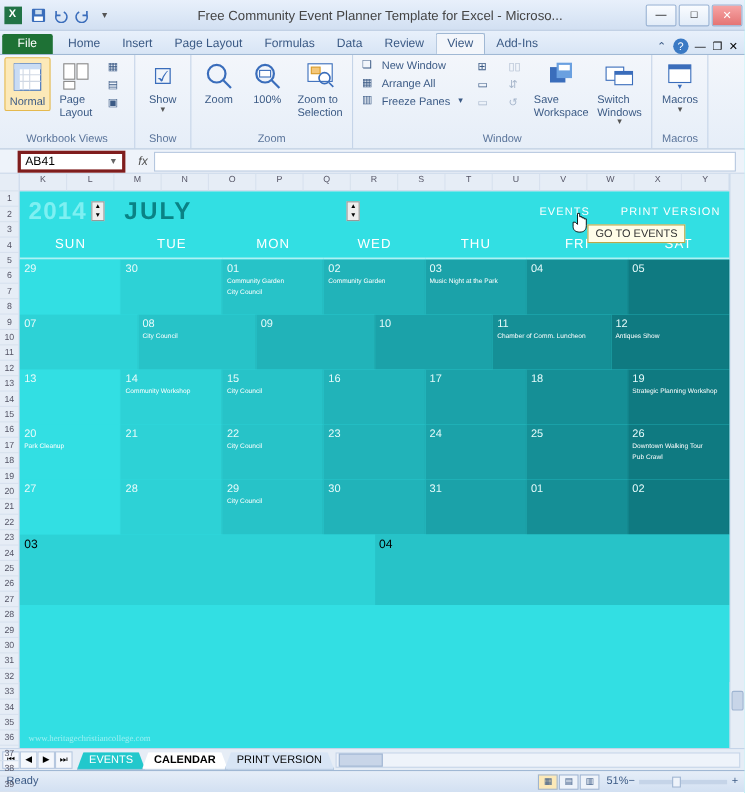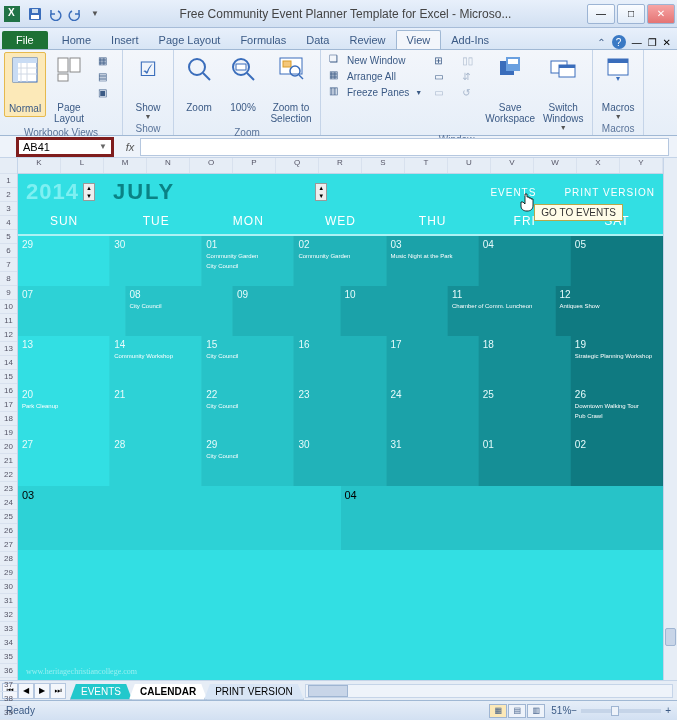--- a/index.html
+++ b/index.html
@@ -24,21 +24,21 @@
 .tabs-right { margin-left: auto; display: flex; gap: 6px; padding-right: 6px; align-items: center; }
 .help-icon { width: 14px; height: 14px; border-radius: 50%; background: #3a79c4; color: #fff; font-size: 10px; display: flex; align-items: center; justify-content: center; }
 
 
 .ribbon { height: 86px; background: linear-gradient(#f3f6fb,#e6eef8); border-bottom: 1px solid #a0b8d4; display: flex; }
 .ribbon-group { border-right: 1px solid #c5d4e8; padding: 2px 4px; display: flex; flex-direction: column; }
 .ribbon-group-body { flex: 1; display: flex; align-items: flex-start; gap: 2px; }
 .ribbon-group-label { text-align: center; font-size: 10px; color: #5a749a; padding: 1px 0; }
 .rbtn-big { display: flex; flex-direction: column; align-items: center; padding: 2px 4px; cursor: pointer; width: 42px; }
 .rbtn-big .ricon { width: 30px; height: 30px; display: flex; align-items: center; justify-content: center; }
-.rbtn-big .rlabel { font-size: 10px; color: #3b5a85; text-align: center; line-height: 11px; margin-top: 18px; }
+.rbtn-big .rlabel { font-size: 10px; color: #3b5a85; line-height: 11px; margin-top: 2px; }
 .rbtn-big.active { background: #fce9b8; border: 1px solid #e5b94e; border-radius: 2px; }
 .rbtn-row { display: flex; align-items: center; gap: 4px; padding: 1px 4px; cursor: pointer; font-size: 10px; color: #3b5a85; white-space: nowrap; }
 .rbtn-row .smicon { width: 14px; height: 14px; }
 .vstack { display: flex; flex-direction: column; gap: 0; }
 
 
 .namebox-row { height: 22px; display: flex; align-items: center; border-bottom: 1px solid #c5d4e8; background: #eef3fa; }
 .namebox { width: 98px; height: 20px; border: 3px solid #7f1d1d; background: #fff; margin-left: 16px; display: flex; align-items: center; padding: 0 4px; font-size: 11px; }
 .namebox .dd { margin-left: auto; font-size: 8px; color: #666; }
 .fx-area { display: flex; align-items: center; flex: 1; margin-left: 6px; }

